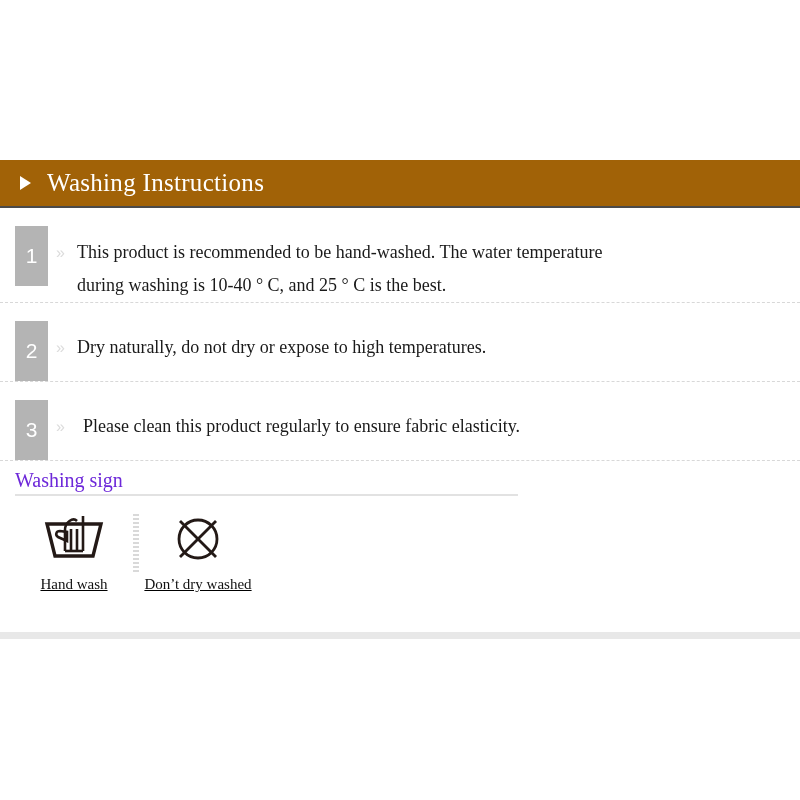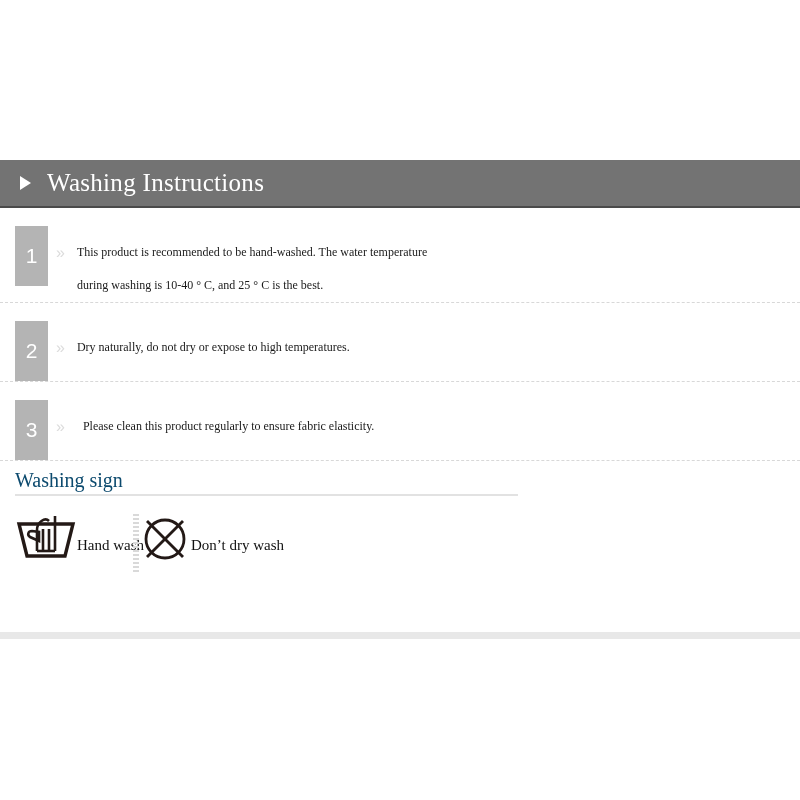--- a/index.html
+++ b/index.html
@@ -17,21 +17,21 @@
 
   
   .top-spacer {
     height: 160px;
     background: #ffffff;
   }
 
   
   .section-header {
     height: 48px;
-    background: #737373;
+    background: #a16207;
     display: flex;
     align-items: center;
     padding-left: 20px;
     box-sizing: border-box;
     border-bottom: 2px solid #4a4a4a;
   }
   .header-arrow {
     width: 0;
     height: 0;
     border-left: 11px solid #ffffff;
@@ -80,21 +80,21 @@
     font-size: 16px;
     margin: 0 6px 0 8px;
     padding-top: 18px;
     flex: none;
     letter-spacing: -2px;
     font-family: "Liberation Sans", sans-serif;
   }
   .instr-text {
     padding-top: 10px;
     padding-left: 8px;
-    font-size: 12px;
+    font-size: 18px;
     line-height: 33px;
     color: #1a1a1a;
     padding-right: 20px;
   }
   .instr-text .line {
     display: block;
     white-space: nowrap;
   }
   .row-3 .instr-text { padding-left: 14px; text-align: center; }
 
@@ -104,34 +104,36 @@
     padding-top: 8px;
   }
   .sign-title-wrap {
     margin: 0 0 0 15px;
     width: 503px;
     border-bottom: 2px solid #e2e2e2;
     padding-bottom: 2px;
   }
   .sign-title {
     font-size: 20px;
-    color: #0c4a6e;
+    color: #6d28d9;
   }
 
   .sign-row {
     display: flex;
     align-items: flex-start;
     margin-top: 18px;
     padding-left: 15px;
   }
   .sign-item {
     width: 118px;
     display: flex;
-    align-items: center;
-    flex: none;
+    flex-direction: column;
+    align-items: center;
+    flex: none;
+    text-decoration: underline;
   }
   .sign-icon {
     height: 50px;
     display: flex;
     align-items: center;
     justify-content: center;
   }
   .sign-label {
     margin-top: 12px;
     font-size: 15px;
@@ -234,20 +236,20 @@
     <div class="sign-divider"></div>
 
     <div class="sign-item">
       <div class="sign-icon">
         <svg width="52" height="46" viewBox="0 0 52 46">
           <circle cx="26" cy="23" r="19" fill="none" stroke="#231916" stroke-width="2.8"></circle>
           <path d="M8 5 L44 41" stroke="#231916" stroke-width="2.8"></path>
           <path d="M44 5 L8 41" stroke="#231916" stroke-width="2.8"></path>
         </svg>
       </div>
-      <div class="sign-label">Don’t dry wash</div>
+      <div class="sign-label">Don’t dry washed</div>
     </div>
 
   </div>
 </div>
 
 <div class="bottom-band"></div>
 <div class="bottom-fill"></div>
 
 </body></html>

